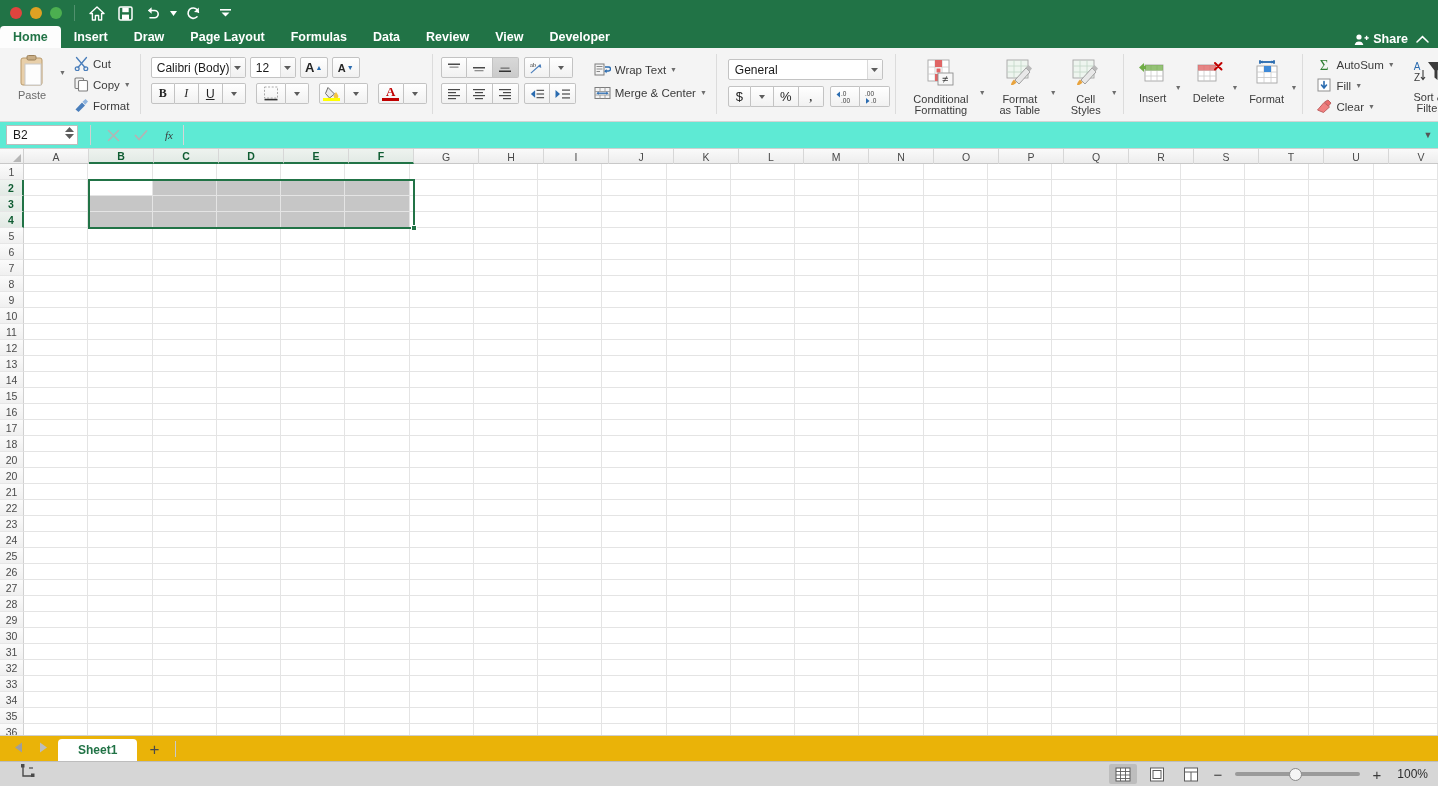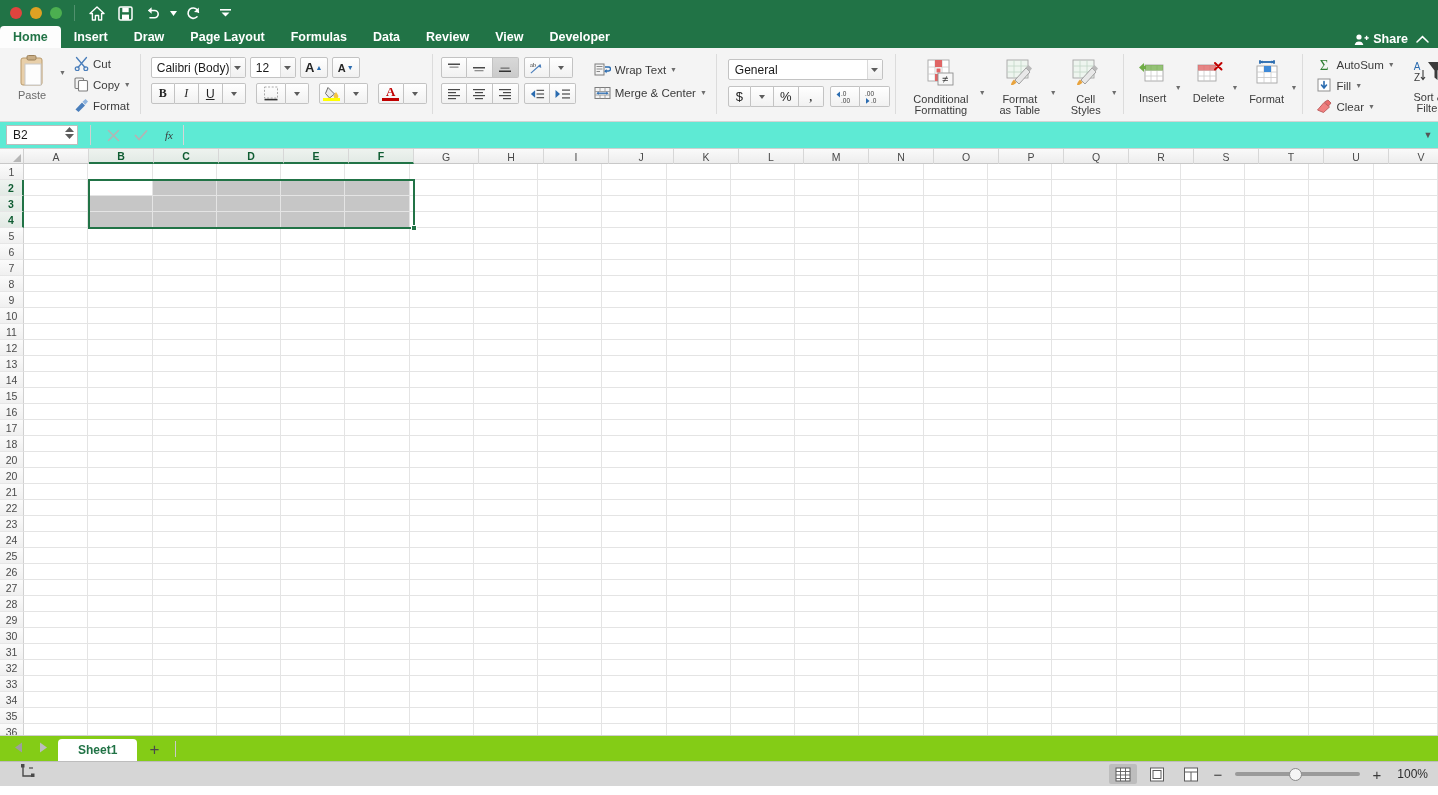--- a/index.html
+++ b/index.html
@@ -155,21 +155,21 @@
   .gcell.hl { background:#c6c6c6; }
   .gcell.active { background:#ffffff; }
   .selbox {
     position:absolute; border:2px solid #217346; pointer-events:none; z-index:4;
   }
   .selhandle {
     position:absolute; width:6px; height:6px; background:#217346; border:1px solid #fff; z-index:5;
   }
 
   
-  .sheetbar { height: 26px; background:#84cc16; border-top:1px solid #cfcfcf; display:flex; align-items:flex-end; padding-left:8px;text-align:right; }
+  .sheetbar { height: 26px; background:#eab308; border-top:1px solid #cfcfcf; display:flex; align-items:flex-end; padding-left:8px;text-align:right; }
   .navarrows { display:flex; gap:14px; align-items:center; height:26px; padding: 0 10px 0 6px; }
   .sheet-tab {
     height: 22px; padding: 0 20px; background:#fff; border-radius:4px 4px 0 0;
     display:flex; align-items:center; font-size:12px; color:#217346; font-weight:700;
   }
   .add-sheet { width:34px; height:22px; display:flex; align-items:center; justify-content:center; font-size:17px; color:#4a4a4a; }
   .sheetbar-div { width:1px; height:16px; background:#c9c9c9; margin-left:4px; align-self:center; }
 
   
   .statusbar { height: 25px; background:#d6d6d6; border-top:1px solid #bdbdbd; display:flex; align-items:center; position:relative; }

